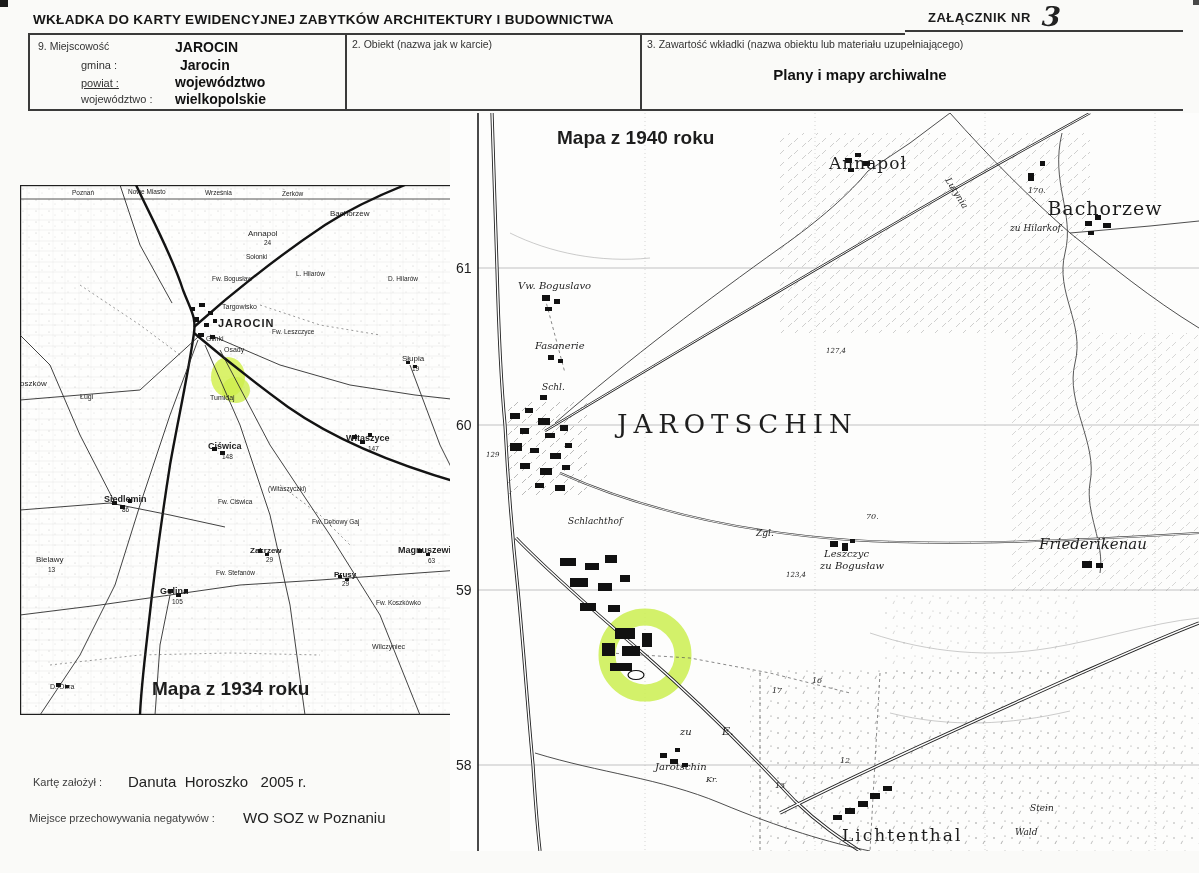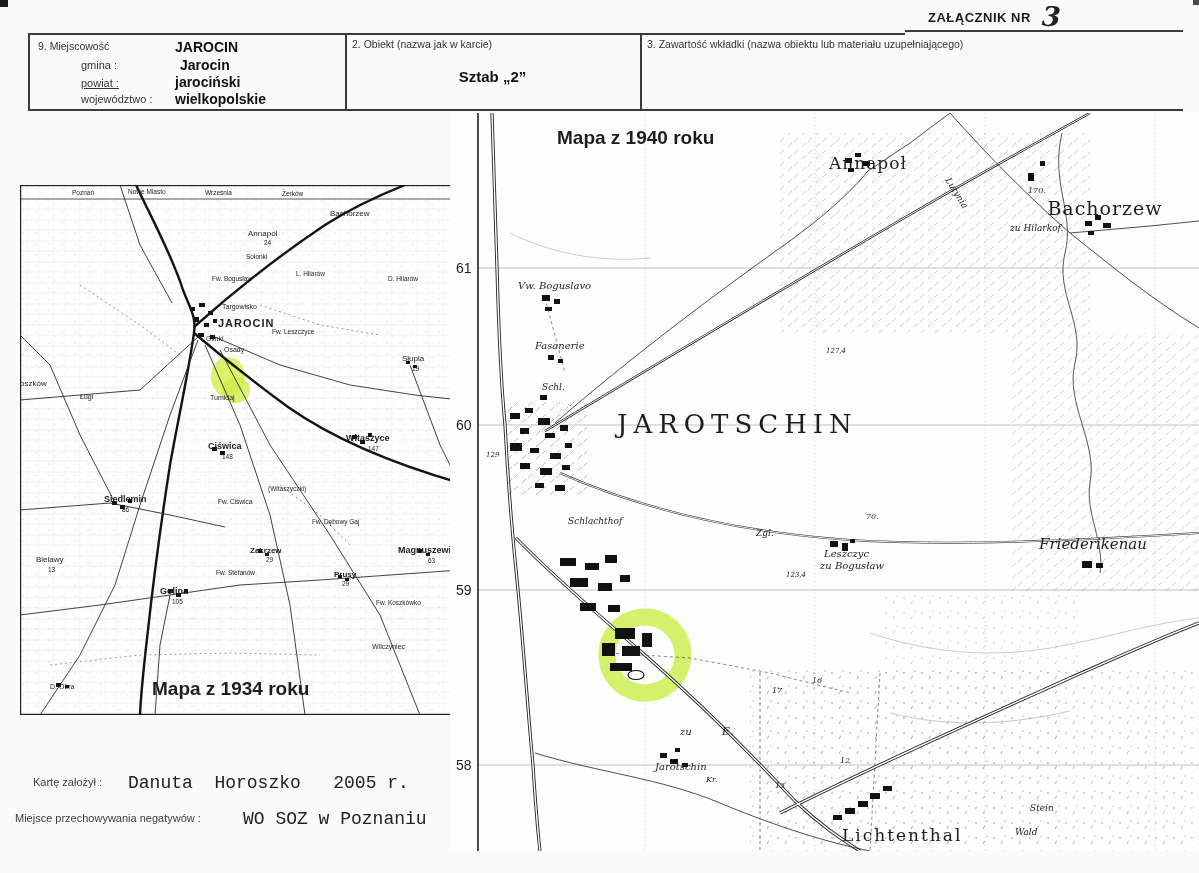--- a/index.html
+++ b/index.html
@@ -7,61 +7,62 @@
   .page{position:absolute;left:0;top:0;width:1199px;height:873px;background:#fafaf8;overflow:hidden;color:#1c1c1c;}
   .hline{position:absolute;background:#3a3a3a;height:2px;}
   .vline{position:absolute;background:#3a3a3a;width:2px;}
   .title{position:absolute;left:33px;top:12px;font-size:13.5px;font-weight:bold;letter-spacing:.3px;color:#161616;}
   .zal{position:absolute;left:928px;top:10px;font-size:13px;font-weight:bold;letter-spacing:.5px;}
   .zal-num{position:absolute;left:1042px;top:1px;font-family:"DejaVu Serif",serif;font-style:italic;font-size:27px;font-weight:bold;transform:rotate(3deg);color:#222;}
   .cell-label{position:absolute;font-size:10.5px;color:#333;}
   .cell-sub{position:absolute;font-size:11px;color:#333;margin-left:43px;}
   .cell-val{position:absolute;font-size:14px;font-weight:bold;color:#111;}
   .footer-label{position:absolute;font-size:11px;color:#3d3d3d;}
-  .footer-val{font-size:18px;color:#222;font-weight:normal;font-family:Liberation Mono, monospace;}
+  .footer-val{font-size:15px;color:#222;font-weight:normal;}
   .map-box{position:absolute;}
   svg text{fill:#1d1d1d;}
   .m1name{font-family:"Liberation Sans",sans-serif;font-weight:bold;}
   .m1small{font-family:"Liberation Sans",sans-serif;}
   .m2ser{font-family:"DejaVu Serif",serif;}
   .m2it{font-family:"DejaVu Serif",serif;font-style:italic;}
   .caption{font-family:"Liberation Sans",sans-serif;font-weight:bold;}
   .corner{position:absolute;background:#1b1b1b;}
 </style>
 </head>
 <body>
 
 <div class="page">
 
   <div class="corner" style="left:0;top:0;width:8px;height:7px;"></div>
   <div class="corner" style="left:1193px;top:0;width:6px;height:5px;opacity:.8;"></div>
 
+  <div class="title">WKŁADKA DO KARTY EWIDENCYJNEJ ZABYTKÓW ARCHITEKTURY I BUDOWNICTWA</div>
   <div class="zal">ZAŁĄCZNIK NR</div>
   <div class="zal-num">3</div>
   <div class="hline" style="left:905px;top:30px;width:278px;height:2px;"></div>
 
   <div class="hline" style="left:28px;top:33px;width:877px;"></div>
   <div class="hline" style="left:28px;top:109px;width:1155px;"></div>
   <div class="vline" style="left:28px;top:33px;height:78px;"></div>
   <div class="vline" style="left:345px;top:33px;height:78px;"></div>
   <div class="vline" style="left:640px;top:33px;height:78px;"></div>
 
   <div class="cell-label" style="left:38px;top:40px;">9. Miejscowość</div>
   <div class="cell-val" style="left:175px;top:39px;">JAROCIN</div>
   <div class="cell-sub" style="left:38px;top:59px;">gmina :</div>
   <div class="cell-val" style="left:180px;top:57px;">Jarocin</div>
   <div class="cell-sub" style="left:38px;top:77px;text-decoration:underline;">powiat :</div>
-  <div class="cell-val" style="left:175px;top:74px;">jarociński</div>
+  <div class="cell-val" style="left:175px;top:74px;">województwo</div>
   <div class="cell-sub" style="left:38px;top:93px;">województwo :</div>
   <div class="cell-val" style="left:175px;top:91px;">wielkopolskie</div>
 
   <div class="cell-label" style="left:352px;top:38px;">2. Obiekt (nazwa jak w karcie)</div>
-  <div class="cell-val" style="left:345px;top:68px;width:295px;text-align:center;font-size:15px;">Sztab „2”</div>
 
   <div class="cell-label" style="left:647px;top:38px;">3. Zawartość wkładki (nazwa obiektu lub materiału uzupełniającego)</div>
+  <div class="cell-val" style="left:640px;top:66px;width:440px;text-align:center;font-size:15px;">Plany i mapy archiwalne</div>
 
   <div class="map-box" style="left:20px;top:185px;width:440px;height:530px;">
     <svg width="440" height="530" viewBox="0 0 440 530">
       <defs>
         <pattern id="fields" width="26" height="21" patternUnits="userSpaceOnUse">
           <path d="M0 3 H26 M0 14 H26" stroke="#222" stroke-width="0.25" opacity="0.5"></path>
           <path d="M7 0 V21 M19 0 V21" stroke="#222" stroke-width="0.22" opacity="0.4"></path>
         </pattern>
         <pattern id="speck" width="13" height="11" patternUnits="userSpaceOnUse">
           <circle cx="3" cy="4" r="0.5" fill="#333"></circle>
@@ -370,16 +371,16 @@
         <text class="m2it" x="325" y="675" font-size="8">13</text>
         <text class="m2it" x="390" y="650" font-size="8">12</text>
       </g>
 
       <text class="caption" x="107" y="31" font-size="19">Mapa z 1940 roku</text>
     </svg>
   </div>
 
   <div class="footer-label" style="left:33px;top:776px;">Kartę założył :</div>
   <div class="footer-label footer-val" style="left:128px;top:773px;white-space:pre;">Danuta  Horoszko   2005 r.</div>
-  <div class="footer-label" style="left:15px;top:812px;">Miejsce przechowywania negatywów :</div>
+  <div class="footer-label" style="left:29px;top:812px;">Miejsce przechowywania negatywów :</div>
   <div class="footer-label footer-val" style="left:243px;top:809px;">WO SOZ w Poznaniu</div>
 
 </div>
 
 </body></html>

